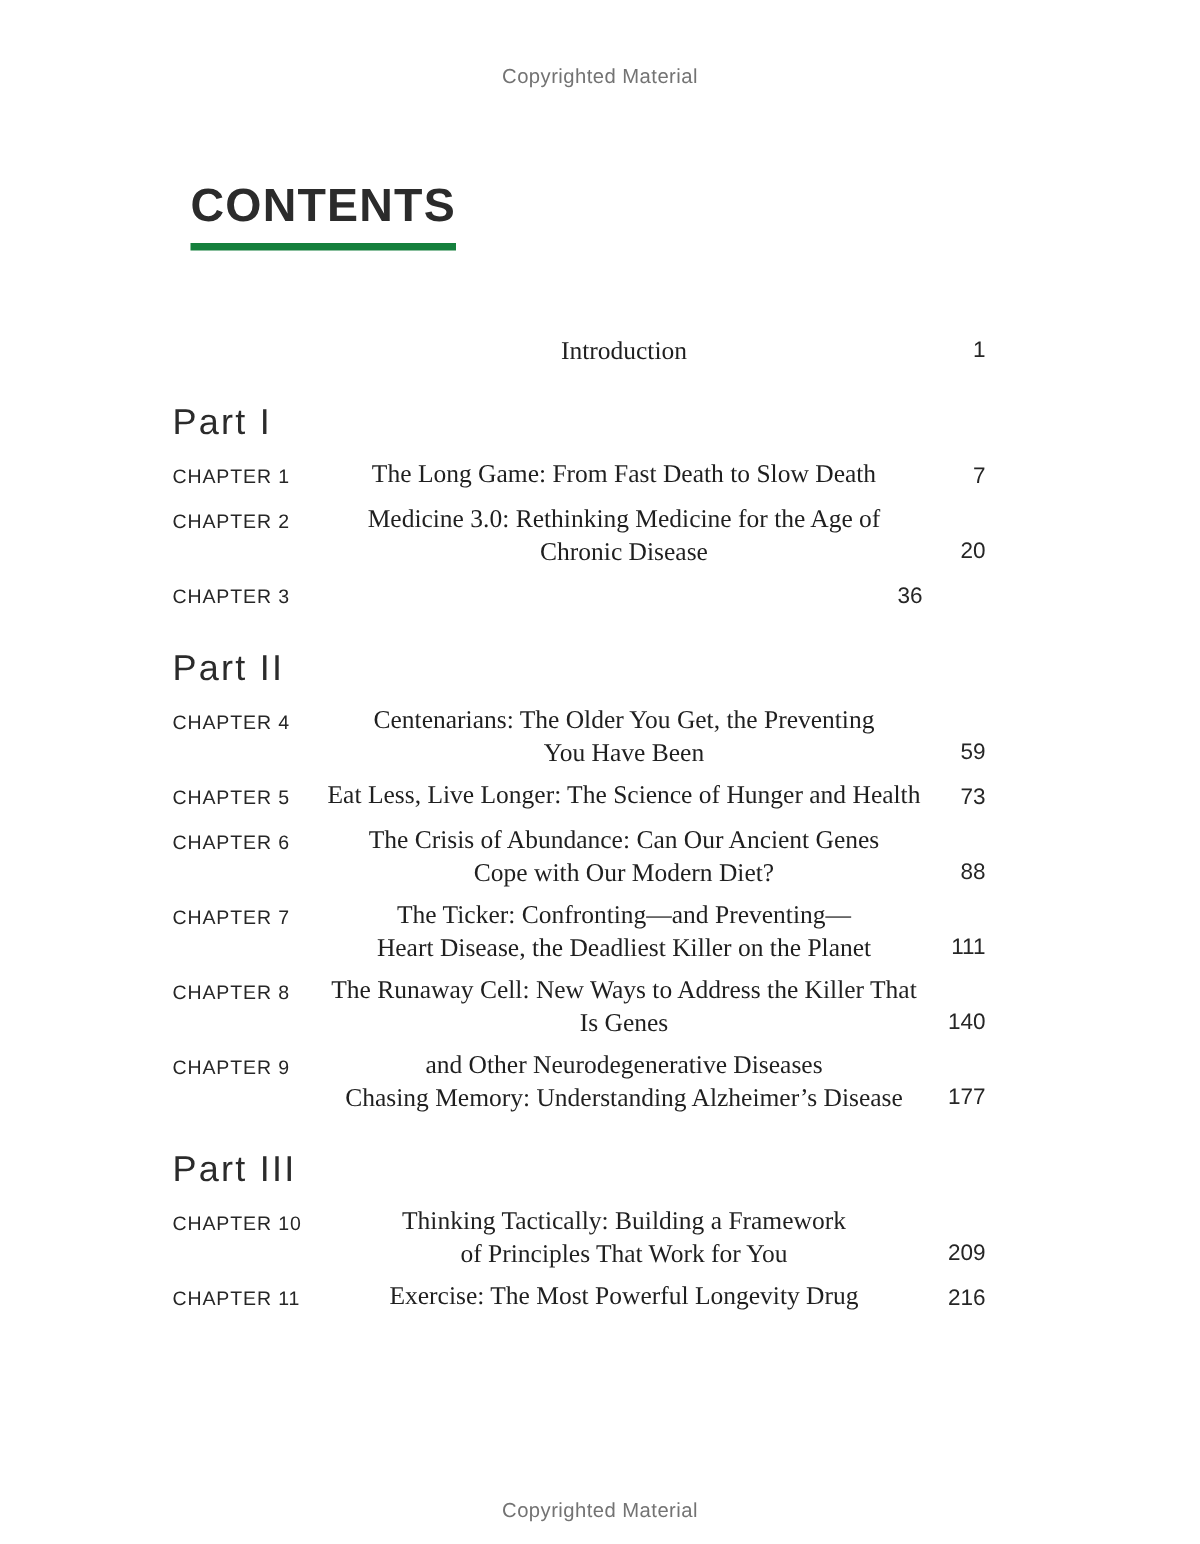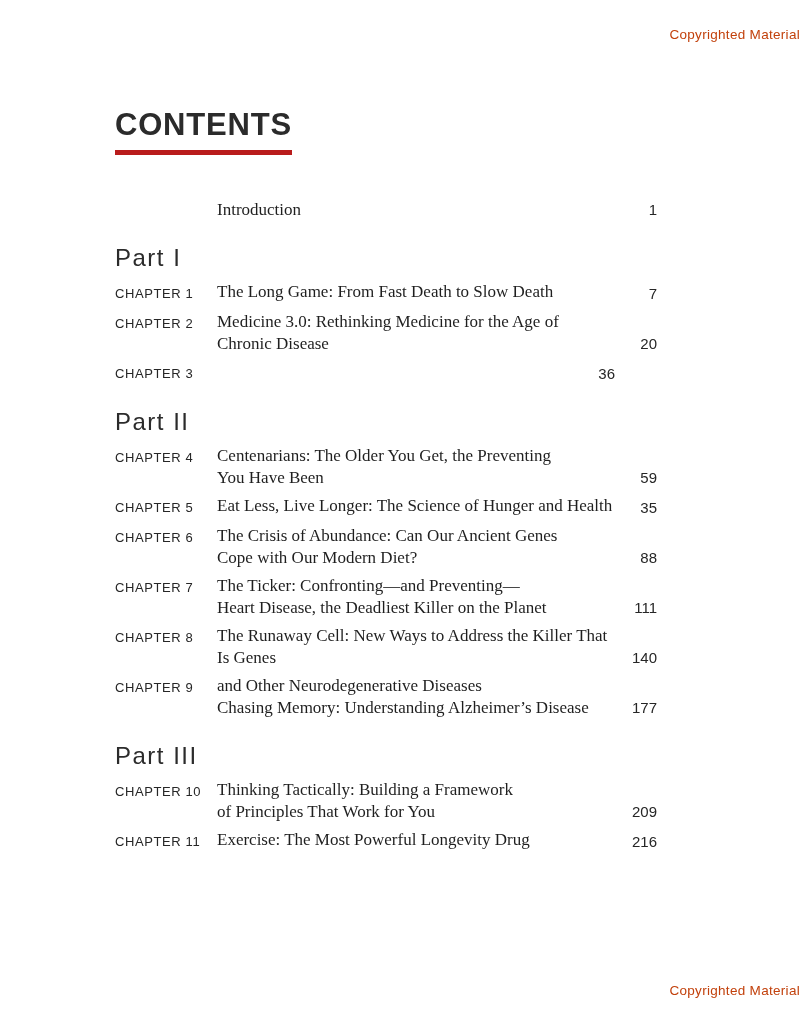--- a/index.html
+++ b/index.html
@@ -9,45 +9,46 @@
     height: 1029px;
     background: #ffffff;
     font-family: "Liberation Sans", sans-serif;
     color: #262626;
     overflow: hidden;
   }
   .copyright {
     position: absolute;
     left: 0;
     width: 100%;
-    text-align: right;
-    color: #c2410c;
+    text-align: center;
+    color: #737373;
     font-size: 13.5px;
     letter-spacing: 0.3px;
+    margin-top: 16px;
   }
   .copyright.top { top: 27px; }
   .copyright.bottom { top: 983px; }
 
   .content {
     position: absolute;
     left: 115px;
     top: 108px;
     width: 542px;
   }
 
   .book-title {
     display: inline-block;
     font-size: 31px;
     font-weight: bold;
     letter-spacing: 0.8px;
     color: #2b2b2b;
     line-height: 34px;
     padding-bottom: 8px;
-    border-bottom: 5px solid #b91c1c;
-    margin: 0;
+    border-bottom: 5px solid #15803d;
+    margin: 12px;
   }
 
   .toc { margin-top: 44px; }
 
   .row {
     display: grid;
     grid-template-columns: 102px 1fr 42px;
     align-items: start;
   }
   .chapter-row { margin-bottom: 6px; }
@@ -60,20 +61,21 @@
     padding-top: 2px;
     color: #262626;
     text-transform: uppercase;
     white-space: nowrap;
   }
   .chapter-title {
     font-family: "Liberation Serif", serif;
     font-size: 17px;
     line-height: 22px;
     color: #1f1f1f;
+    text-align: center;
   }
   .title-line { white-space: nowrap; }
   .chapter-page {
     font-size: 15px;
     line-height: 22px;
     text-align: right;
     align-self: end;
     color: #262626;
   }
 
@@ -143,21 +145,21 @@
                   <div class="title-line">You Have Been</div>
                 </div>
     <div class="chapter-page">59</div>
   </div>
 
   <div class="row chapter-row">
     <div class="chapter-label">CHAPTER 5</div>
     <div class="chapter-title">
                   <div class="title-line">Eat Less, Live Longer: The Science of Hunger and Health</div>
                 </div>
-    <div class="chapter-page">35</div>
+    <div class="chapter-page">73</div>
   </div>
 
   <div class="row chapter-row">
     <div class="chapter-label">CHAPTER 6</div>
     <div class="chapter-title">
                   <div class="title-line">The Crisis of Abundance: Can Our Ancient Genes</div>
                   <div class="title-line">Cope with Our Modern Diet?</div>
                 </div>
     <div class="chapter-page">88</div>
   </div>

